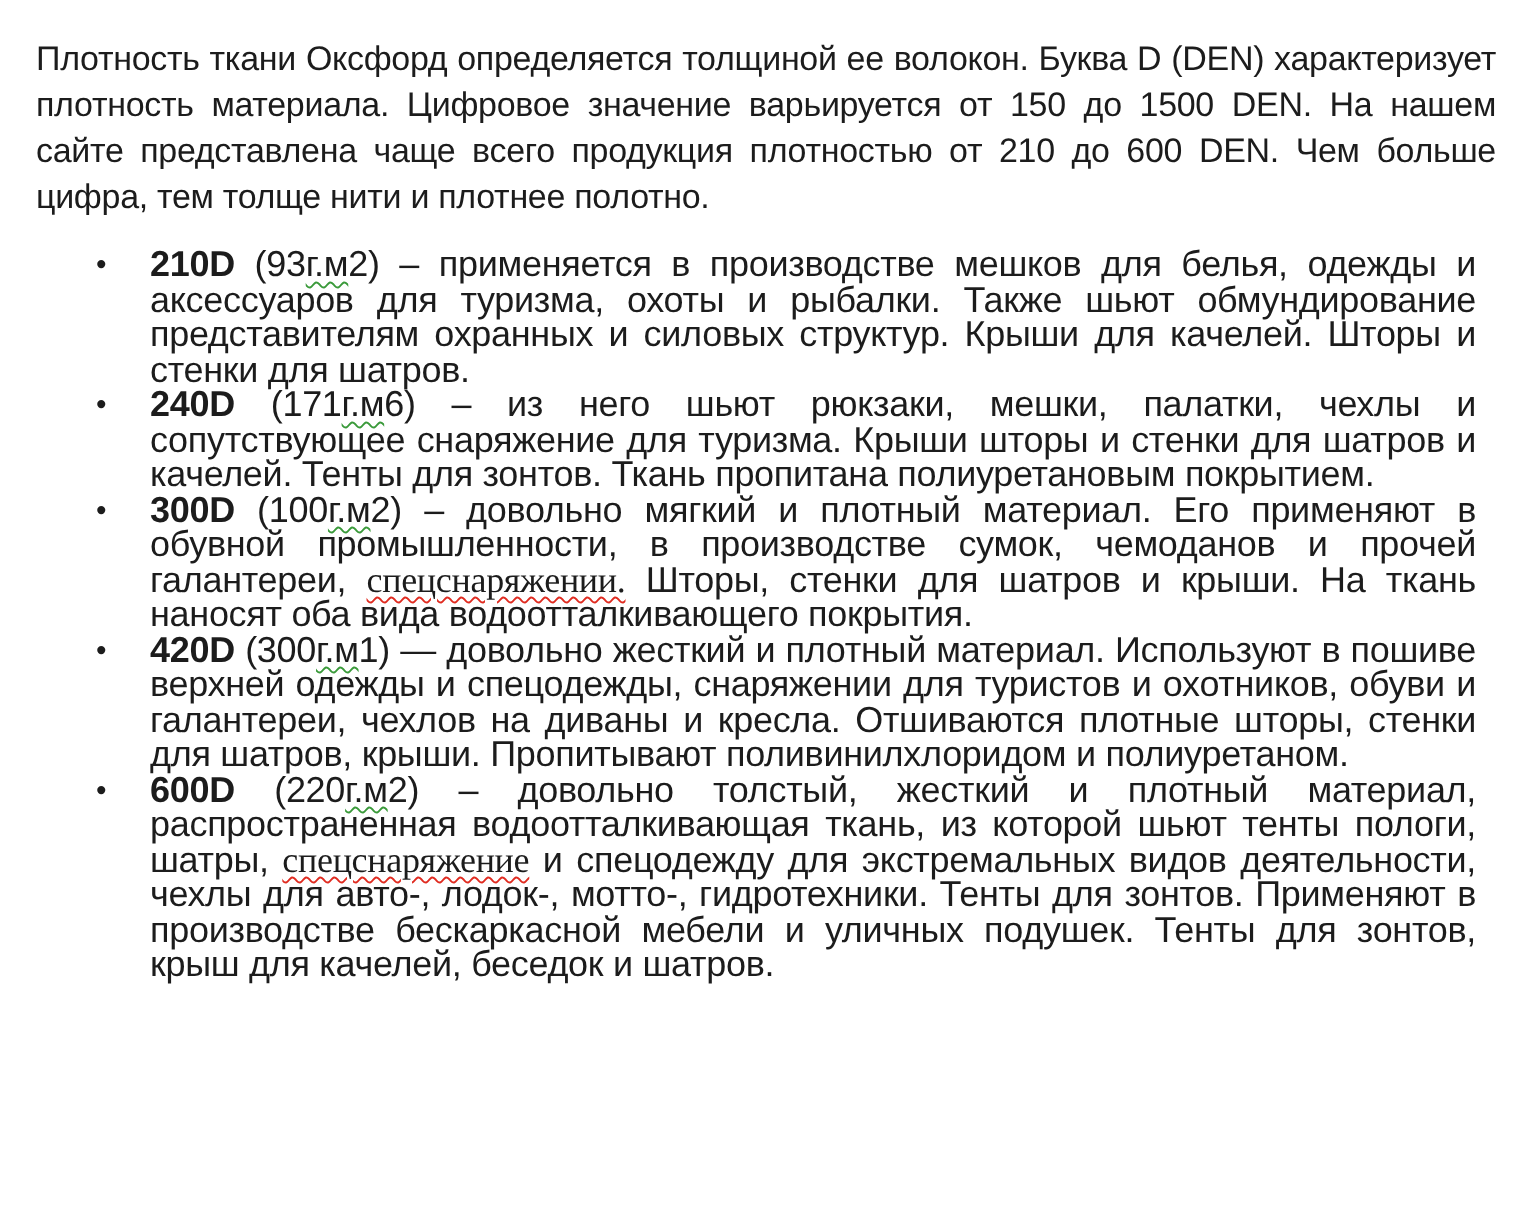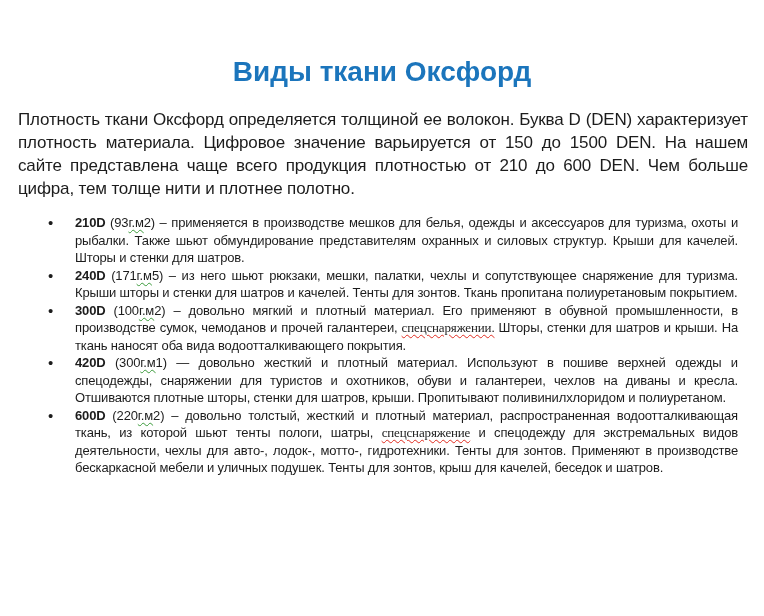--- a/index.html
+++ b/index.html
@@ -30,21 +30,21 @@
   p.intro{
     margin:18px 16px 0 18px;
     font-size:17px;
     line-height:23px;
     text-align:justify;
   }
   ul.fabric-list{
     list-style:none;
     margin:14px 26px 0 0;
     padding-left:75px;
-    font-size:13px;
+    font-size:18px;
     line-height:17.5px;
     text-align:justify;
   }
   ul.fabric-list li{
     position:relative;
   }
   ul.fabric-list li::before{
     content:"\2022";
     position:absolute;
     left:-27px;
@@ -62,24 +62,23 @@
   .wavy-green{
     text-decoration:underline wavy var(--green);
     text-decoration-thickness:1px;
     text-underline-offset:2px;
   }
 </style>
 </head>
 <body>
 
 <div class="page">
-  <h1 class="doc-title">Виды ткани Оксфорд</h1>
 
   <p class="intro">Плотность ткани Оксфорд определяется толщиной ее волокон. Буква D (DEN) характеризует плотность материала. Цифровое значение варьируется от 150 до 1500 DEN. На нашем сайте представлена чаще всего продукция плотностью от 210 до 600 DEN. Чем больше цифра, тем толще нити и плотнее полотно.</p>
 
   <ul class="fabric-list" id="fabric-list">
       <li><span class="b">210D</span><span> (93</span><span class="wavy-green">г.м</span><span>2) – применяется в производстве мешков для белья, одежды и аксессуаров для туризма, охоты и рыбалки. Также шьют обмундирование представителям охранных и силовых структур. Крыши для качелей. Шторы и стенки для шатров.</span></li>
-      <li><span class="b">240D</span><span> (171</span><span class="wavy-green">г.м</span><span>5) – из него шьют рюкзаки, мешки, палатки, чехлы и сопутствующее снаряжение для туризма. Крыши шторы и стенки для шатров и качелей. Тенты для зонтов. Ткань пропитана полиуретановым покрытием.</span></li>
+      <li><span class="b">240D</span><span> (171</span><span class="wavy-green">г.м</span><span>6) – из него шьют рюкзаки, мешки, палатки, чехлы и сопутствующее снаряжение для туризма. Крыши шторы и стенки для шатров и качелей. Тенты для зонтов. Ткань пропитана полиуретановым покрытием.</span></li>
       <li><span class="b">300D</span><span> (100</span><span class="wavy-green">г.м</span><span>2) – довольно мягкий и плотный материал. Его применяют в обувной промышленности, в производстве сумок, чемоданов и прочей галантереи, </span><span class="wavy-red">спецснаряжении.</span><span> Шторы, стенки для шатров и крыши. На ткань наносят оба вида водоотталкивающего покрытия.</span></li>
       <li><span class="b">420D</span><span> (300</span><span class="wavy-green">г.м</span><span>1) — довольно жесткий и плотный материал. Используют в пошиве верхней одежды и спецодежды, снаряжении для туристов и охотников, обуви и галантереи, чехлов на диваны и кресла. Отшиваются плотные шторы, стенки для шатров, крыши. Пропитывают поливинилхлоридом и полиуретаном.</span></li>
       <li><span class="b">600D</span><span> (220</span><span class="wavy-green">г.м</span><span>2) – довольно толстый, жесткий и плотный материал, распространенная водоотталкивающая ткань, из которой шьют тенты пологи, шатры, </span><span class="wavy-red">спецснаряжение</span><span> и спецодежду для экстремальных видов деятельности, чехлы для авто-, лодок-, мотто-, гидротехники. Тенты для зонтов. Применяют в производстве бескаркасной мебели и уличных подушек. Тенты для зонтов, крыш для качелей, беседок и шатров.</span></li>
     </ul>
 </div>
 
 </body></html>

